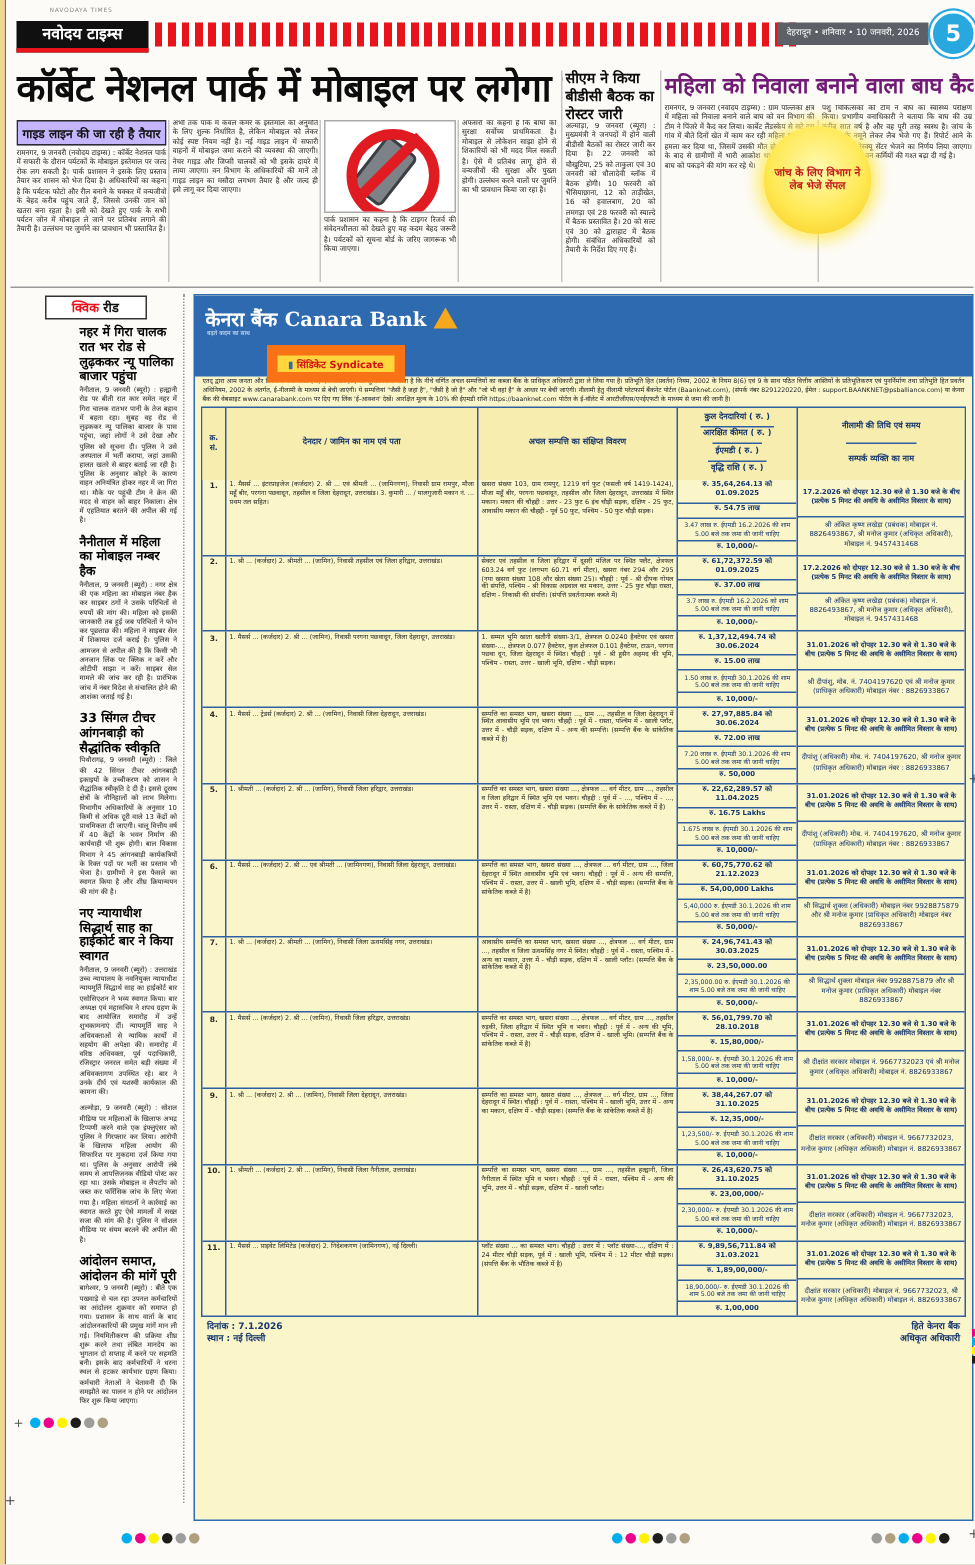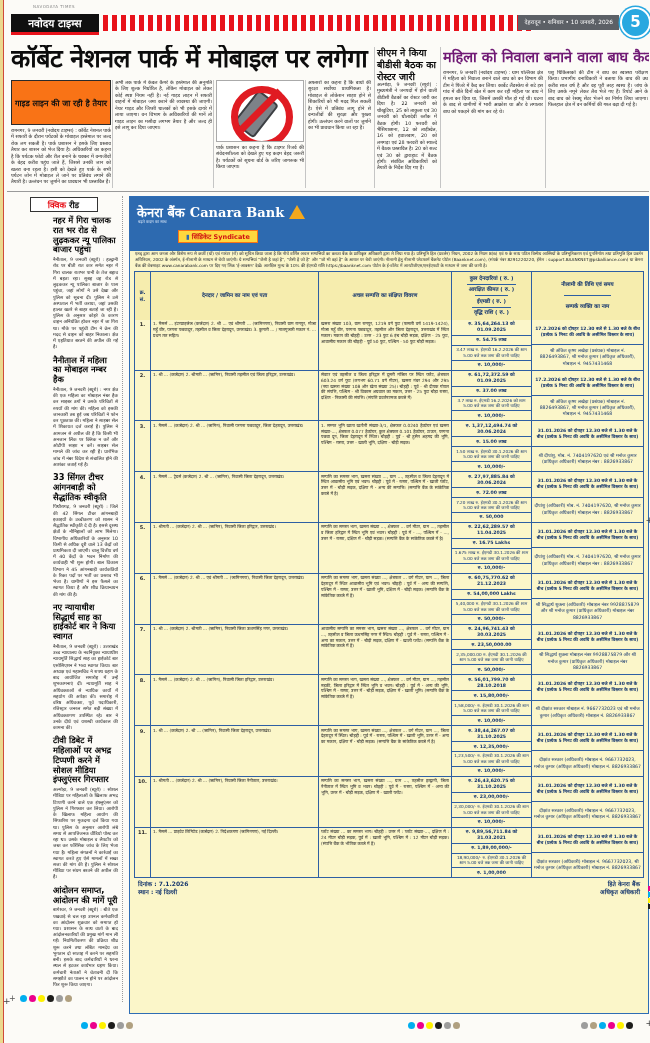--- a/index.html
+++ b/index.html
@@ -28,22 +28,22 @@
   
   .lead-headline{position:absolute;left:8px;top:45px;width:364px;height:34px;font-size:25px;
                  font-weight:bold;line-height:1.1;letter-spacing:-.5px;white-space:nowrap;overflow:hidden;color:#0c0c0c;}
   .cm-headline{position:absolute;left:374px;top:47px;width:62px;font-size:9.5px;font-weight:bold;line-height:1.25;color:#0c0c0c;}
   .tiger-headline{position:absolute;left:440px;top:46px;width:206px;height:20px;font-size:14.5px;
                   font-weight:bold;white-space:nowrap;overflow:hidden;color:#701a75;}
 
   .newsbody{font-size:4.8px;line-height:1.34;text-align:justify;color:#242424;word-break:break-word;}
   .colbox{position:absolute;top:80px;height:108px;overflow:hidden;}
   .vr{position:absolute;top:80px;height:108px;width:1px;background:#c5c5c5;}
-  .subhead-box{border:1.2px solid #2b2b2b;padding:16px 3px;font-size:8px;font-weight:bold;
-               text-align:center;margin-bottom:3px;color:#111;background:#f97316;}
+  .subhead-box{border:1.2px solid #2b2b2b;padding:2px 3px;font-size:8px;font-weight:bold;
+               text-align:center;margin-bottom:3px;color:#111;background:#c4b5fd;}
 
   .phone-img{width:86px;height:60px;border:1px solid #aaa;background:#fff;position:relative;margin-bottom:3px;overflow:hidden;}
   .phone-rect{position:absolute;left:26px;top:12px;width:22px;height:38px;background:#7d8288;border:2px solid #3c3f43;
               border-radius:4px;transform:rotate(38deg);}
   .no-ring{position:absolute;left:14px;top:5px;width:48px;height:48px;border:7px solid #e01b22;border-radius:50%;}
   .no-bar{position:absolute;left:16px;top:26px;width:55px;height:7px;background:#e01b22;transform:rotate(-45deg);}
 
   .sample-circle{position:absolute;left:506px;top:84px;width:72px;height:72px;border-radius:50%;
                  background:radial-gradient(circle at 50% 40%,#fff9b0 0%,#ffe954 55%,#f7c71d 100%);
                  box-shadow:0 0 10px 4px rgba(255,233,84,.9);z-index:4;display:flex;align-items:center;
@@ -66,21 +66,21 @@
 
   
   .bank{position:absolute;left:126px;top:196px;width:520px;height:818px;background:#fbf6c9;
         border:1px solid #2e6db4;box-sizing:border-box;overflow:hidden;}
   .bank-band{position:relative;height:54px;background:#2d6ab0;}
   .bank-logo{position:absolute;left:7px;top:6px;color:#fff;font-weight:bold;font-size:13px;white-space:nowrap;}
   .bank-logo .en{font-family:"DejaVu Serif","Liberation Serif",serif;margin-left:5px;}
   .bank-tagline{position:absolute;left:8px;top:22px;color:#dce8f8;font-size:4px;}
   .tri-icon{display:inline-block;width:0;height:0;border-left:8px solid transparent;border-right:8px solid transparent;
             border-bottom:14px solid #f5a81c;margin-left:5px;vertical-align:-2px;}
-  .syndicate{position:absolute;left:48px;top:33px;background:#ffd73d;border:1px solid #f97316;color:#d11212;
+  .syndicate{position:absolute;left:48px;top:33px;background:#ffd73d;border:7px solid #f97316;color:#d11212;
              font-size:6.5px;font-weight:bold;padding:1px 7px;}
   .syndicate .flag{color:#2d6ab0;}
   .bank-addr{position:absolute;left:203px;top:5px;width:228px;height:43px;background:#fdf2bd;
              border:1.5px solid #c9a227;color:#173a7a;font-size:7px;font-weight:bold;text-align:center;
              line-height:1.5;box-sizing:border-box;padding-top:1px;}
   .eauction{position:absolute;right:5px;top:4px;width:78px;height:44px;background:#ffec2e;border:2px solid #fff;
             border-radius:6px;color:#e01b22;font-size:10px;font-weight:bold;text-align:center;line-height:1.35;
             box-sizing:border-box;padding-top:2px;}
   .sale-title{text-align:center;font-size:9px;font-weight:bold;color:#111;margin:2px 0 1px;}
   .legal{font-size:4.2px;line-height:1.4;text-align:justify;color:#20242b;padding:0 5px;margin-bottom:2px;}
@@ -145,20 +145,21 @@
   <div class="colbox" style="left:374px;width:60px;top:82px;height:106px;">
     <div class="newsbody">अल्मोड़ा, 9 जनवरी (ब्यूरो) : मुख्यमंत्री ने जनपदों में होने वाली बीडीसी बैठकों का रोस्टर जारी कर दिया है। 22 जनवरी को चौखुटिया, 25 को ताकुला एवं 30 जनवरी को धौलादेवी ब्लॉक में बैठक होगी। 10 फरवरी को भैंसियाछाना, 12 को ताड़ीखेत, 16 को हवालबाग, 20 को लमगड़ा एवं 28 फरवरी को स्याल्दे में बैठक प्रस्तावित है। 20 को सल्ट एवं 30 को द्वाराहाट में बैठक होगी। संबंधित अधिकारियों को तैयारी के निर्देश दिए गए हैं।</div>
   </div>
 
   <div class="colbox" style="left:440px;width:100px;top:70px;height:118px;">
     <div class="newsbody">रामनगर, 9 जनवरी (नवोदय टाइम्स) : ग्राम पल्लिका क्षेत्र में महिला को निवाला बनाने वाले बाघ को वन विभाग की टीम ने पिंजरे में कैद कर लिया। कार्बेट लैंडस्केप से सटे इस गांव में बीते दिनों खेत में काम कर रही महिला पर बाघ ने हमला कर दिया था, जिसमें उसकी मौत हो गई थी। घटना के बाद से ग्रामीणों में भारी आक्रोश था और वे लगातार बाघ को पकड़ने की मांग कर रहे थे।</div>
   </div>
   <div class="colbox" style="left:545px;width:100px;top:70px;height:118px;">
     <div class="newsbody">पशु चिकित्सकों की टीम ने बाघ का स्वास्थ्य परीक्षण किया। प्रभागीय वनाधिकारी ने बताया कि बाघ की उम्र करीब सात वर्ष है और वह पूरी तरह स्वस्थ है। जांच के लिए उसके नमूने लेकर लैब भेजे गए हैं। रिपोर्ट आने के बाद बाघ को रेस्क्यू सेंटर भेजने का निर्णय लिया जाएगा। फिलहाल क्षेत्र में वन कर्मियों की गश्त बढ़ा दी गई है।</div>
   </div>
+  <div class="sample-circle">जांच के लिए विभाग ने लेब भेजे सेंपल</div>
 
   <div class="vr" style="left:109px;"></div>
   <div class="vr" style="left:210px;"></div>
   <div class="vr" style="left:302px;"></div>
   <div class="vr" style="left:371px;top:47px;height:141px;"></div>
   <div class="vr" style="left:437px;top:47px;height:141px;"></div>
   <div class="vr" style="left:542px;"></div>
   <div class="top-divider"></div>
 
   <div class="qr-col">
@@ -178,21 +179,20 @@
     <div class="qr-head">33 सिंगल टीचर आंगनबाड़ी को सैद्धांतिक स्वीकृति</div>
     <div class="qr-body">पिथौरागढ़, 9 जनवरी (ब्यूरो) : जिले की 42 सिंगल टीचर आंगनबाड़ी इकाइयों के उच्चीकरण को शासन ने सैद्धांतिक स्वीकृति दे दी है। इससे दूरस्थ क्षेत्रों के नौनिहालों को लाभ मिलेगा। विभागीय अधिकारियों के अनुसार 10 किमी से अधिक दूरी वाले 13 केंद्रों को प्राथमिकता दी जाएगी। चालू वित्तीय वर्ष में 40 केंद्रों के भवन निर्माण की कार्यवाही भी शुरू होगी। बाल विकास विभाग ने 45 आंगनबाड़ी कार्यकत्रियों के रिक्त पदों पर भर्ती का प्रस्ताव भी भेजा है। ग्रामीणों ने इस फैसले का स्वागत किया है और शीघ्र क्रियान्वयन की मांग की है।</div>
   </div>
 
   <div class="qr-item">
     <div class="qr-head">नए न्यायाधीश सिद्धार्थ साह का हाईकोर्ट बार ने किया स्वागत</div>
     <div class="qr-body">नैनीताल, 9 जनवरी (ब्यूरो) : उत्तराखंड उच्च न्यायालय के नवनियुक्त न्यायाधीश न्यायमूर्ति सिद्धार्थ साह का हाईकोर्ट बार एसोसिएशन ने भव्य स्वागत किया। बार अध्यक्ष एवं महासचिव ने शपथ ग्रहण के बाद आयोजित समारोह में उन्हें शुभकामनाएं दीं। न्यायमूर्ति साह ने अधिवक्ताओं से न्यायिक कार्यों में सहयोग की अपेक्षा की। समारोह में वरिष्ठ अधिवक्ता, पूर्व पदाधिकारी, रजिस्ट्रार जनरल समेत बड़ी संख्या में अधिवक्तागण उपस्थित रहे। बार ने उनके दीर्घ एवं यशस्वी कार्यकाल की कामना की।</div>
   </div>
 
   <div class="qr-item">
-    <div class="qr-head">टीवी डिबेट में महिलाओं पर अभद्र टिप्पणी करने में सोशल मीडिया इंफ्लुएंसर गिरफ्तार</div>
     <div class="qr-body">अल्मोड़ा, 9 जनवरी (ब्यूरो) : सोशल मीडिया पर महिलाओं के खिलाफ अभद्र टिप्पणी करने वाले एक इंफ्लुएंसर को पुलिस ने गिरफ्तार कर लिया। आरोपी के खिलाफ महिला आयोग की सिफारिश पर मुकदमा दर्ज किया गया था। पुलिस के अनुसार आरोपी लंबे समय से आपत्तिजनक वीडियो पोस्ट कर रहा था। उसके मोबाइल व लैपटॉप को जब्त कर फॉरेंसिक जांच के लिए भेजा गया है। महिला संगठनों ने कार्रवाई का स्वागत करते हुए ऐसे मामलों में सख्त सजा की मांग की है। पुलिस ने सोशल मीडिया पर संयम बरतने की अपील की है।</div>
   </div>
 
   <div class="qr-item">
     <div class="qr-head">आंदोलन समाप्त, आंदोलन की मांगें पूरी</div>
     <div class="qr-body">बागेश्वर, 9 जनवरी (ब्यूरो) : बीते एक पखवाड़े से चल रहा उपनल कर्मचारियों का आंदोलन शुक्रवार को समाप्त हो गया। प्रशासन के साथ वार्ता के बाद आंदोलनकारियों की प्रमुख मांगें मान ली गईं। नियमितीकरण की प्रक्रिया शीघ्र शुरू करने तथा लंबित मानदेय का भुगतान दो सप्ताह में करने पर सहमति बनी। इसके बाद कर्मचारियों ने धरना स्थल से हटकर कार्यभार ग्रहण किया। कर्मचारी नेताओं ने चेतावनी दी कि समझौते का पालन न होने पर आंदोलन फिर शुरू किया जाएगा।</div>
   </div>
 </div>
     <div class="col-dots">
       <span class="plus">+</span>

